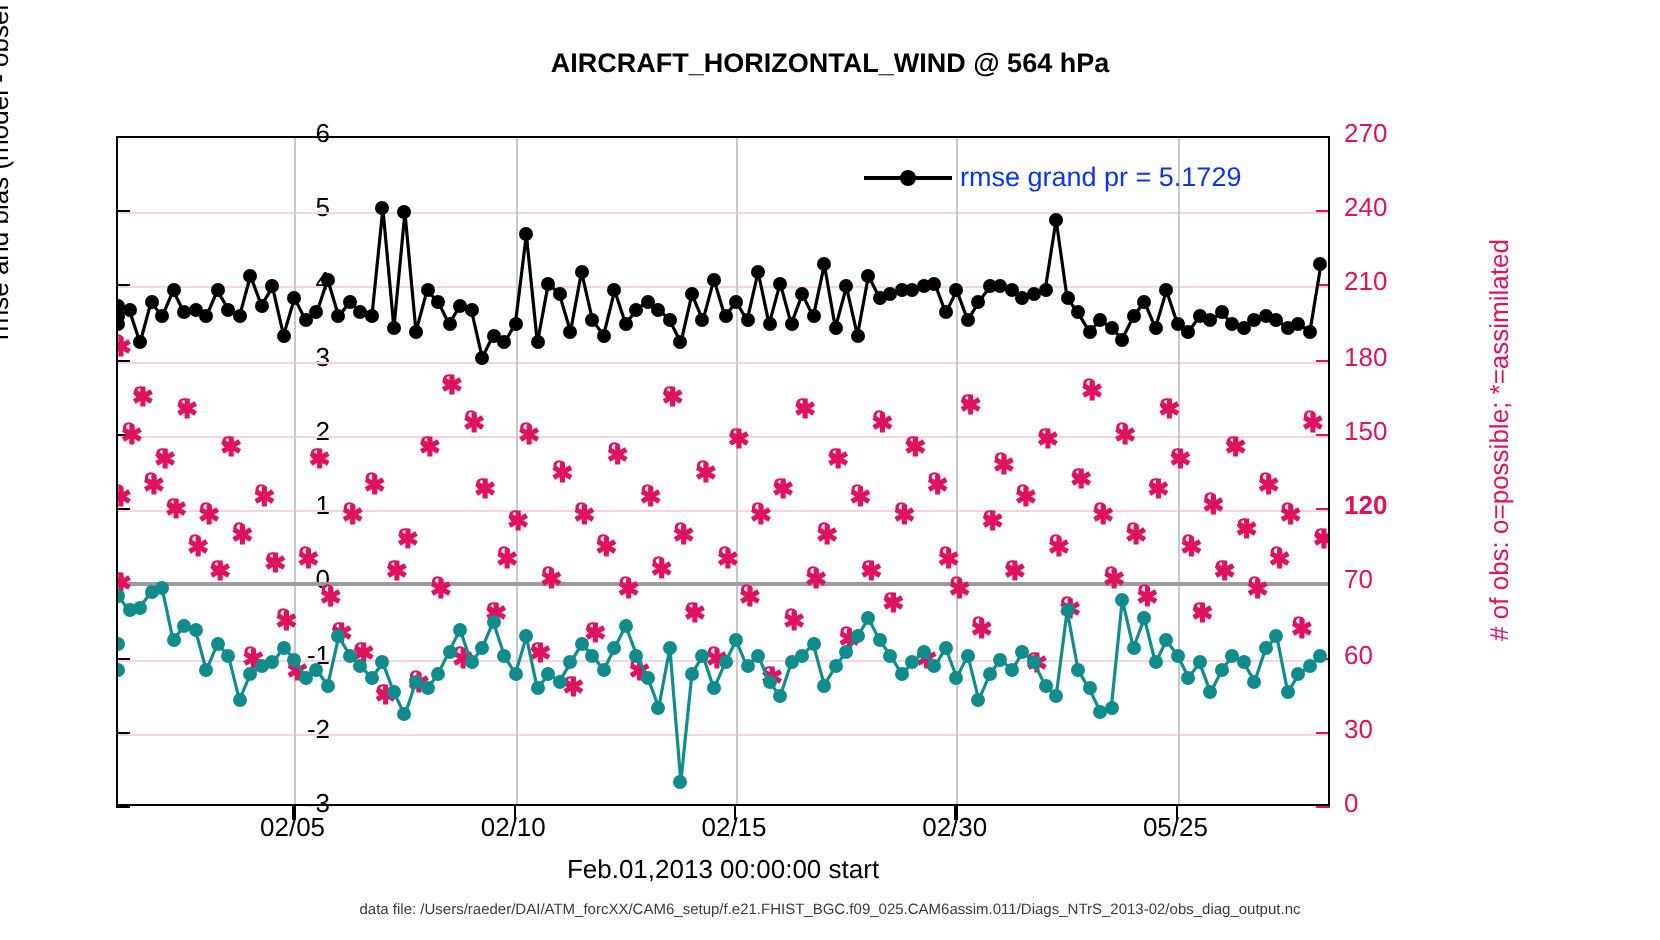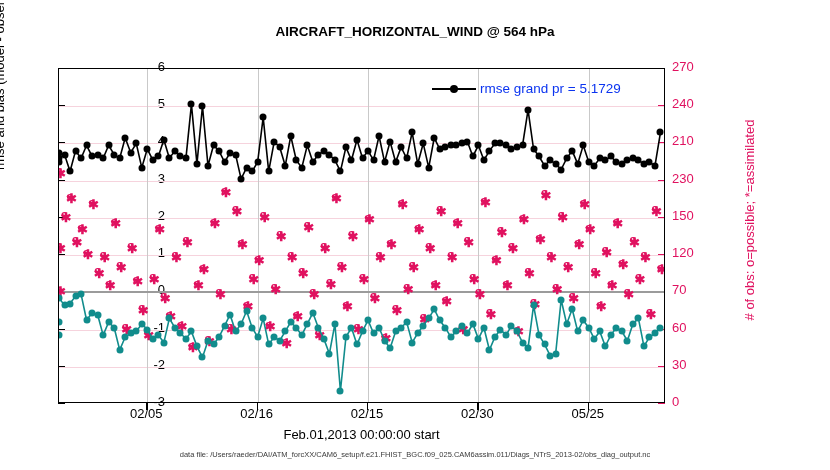--- a/index.html
+++ b/index.html
@@ -98,39 +98,39 @@
       <div class="ylab-l" style="top: 403px;">-3</div>
     </div>
   <div id="axis-ticks-right">
       <div class="ytick-r" style="top: 68px; left: 658px;"></div>
       <div class="ylab-r" style="top: 68px;">270</div>
       <div class="ytick-r" style="top: 105.222px; left: 658px;"></div>
       <div class="ylab-r" style="top: 105.222px;">240</div>
       <div class="ytick-r" style="top: 142.444px; left: 658px;"></div>
       <div class="ylab-r" style="top: 142.444px;">210</div>
       <div class="ytick-r" style="top: 179.667px; left: 658px;"></div>
-      <div class="ylab-r" style="top: 179.667px;">230</div>
+      <div class="ylab-r" style="top: 179.667px;">180</div>
       <div class="ytick-r" style="top: 216.889px; left: 658px;"></div>
       <div class="ylab-r" style="top: 216.889px;">150</div>
       <div class="ytick-r" style="top: 254.111px; left: 658px;"></div>
-      <div class="ylab-r" style="top: 254.111px;">120</div>
+      <div class="ylab-r" style="top: 254.111px; font-weight: bold;">120</div>
       <div class="ytick-r" style="top: 291.333px; left: 658px;"></div>
       <div class="ylab-r" style="top: 291.333px;">70</div>
       <div class="ytick-r" style="top: 328.556px; left: 658px;"></div>
       <div class="ylab-r" style="top: 328.556px;">60</div>
       <div class="ytick-r" style="top: 365.778px; left: 658px;"></div>
       <div class="ylab-r" style="top: 365.778px;">30</div>
       <div class="ytick-r" style="top: 403px; left: 658px;"></div>
       <div class="ylab-r" style="top: 403px;">0</div>
     </div>
   <div id="axis-ticks-x">
       <div class="xtick" style="left: 146.291px;"></div>
       <div class="xlab" style="left: 146.291px;">02/05</div>
       <div class="xtick" style="left: 256.655px;"></div>
-      <div class="xlab" style="left: 256.655px;">02/16</div>
+      <div class="xlab" style="left: 256.655px;">02/10</div>
       <div class="xtick" style="left: 367.018px;"></div>
       <div class="xlab" style="left: 367.018px;">02/15</div>
       <div class="xtick" style="left: 477.382px;"></div>
       <div class="xlab" style="left: 477.382px;">02/30</div>
       <div class="xtick" style="left: 587.745px;"></div>
       <div class="xlab" style="left: 587.745px;">05/25</div>
     </div>
 
   <div id="plotbox">
     <div id="plotclip">

